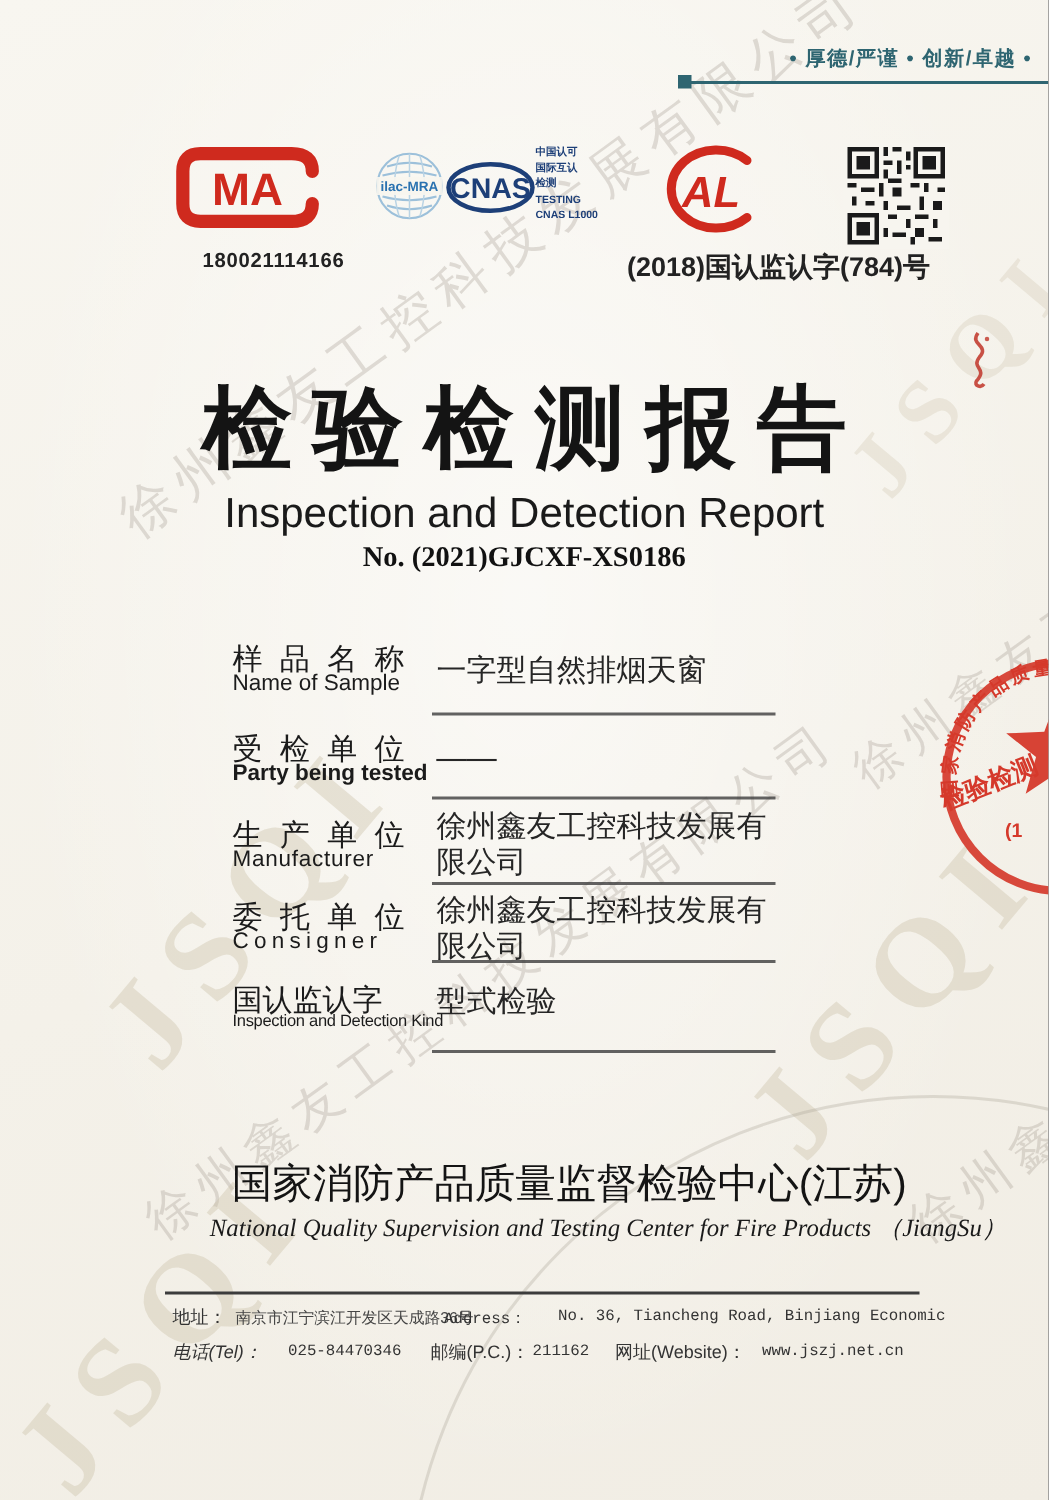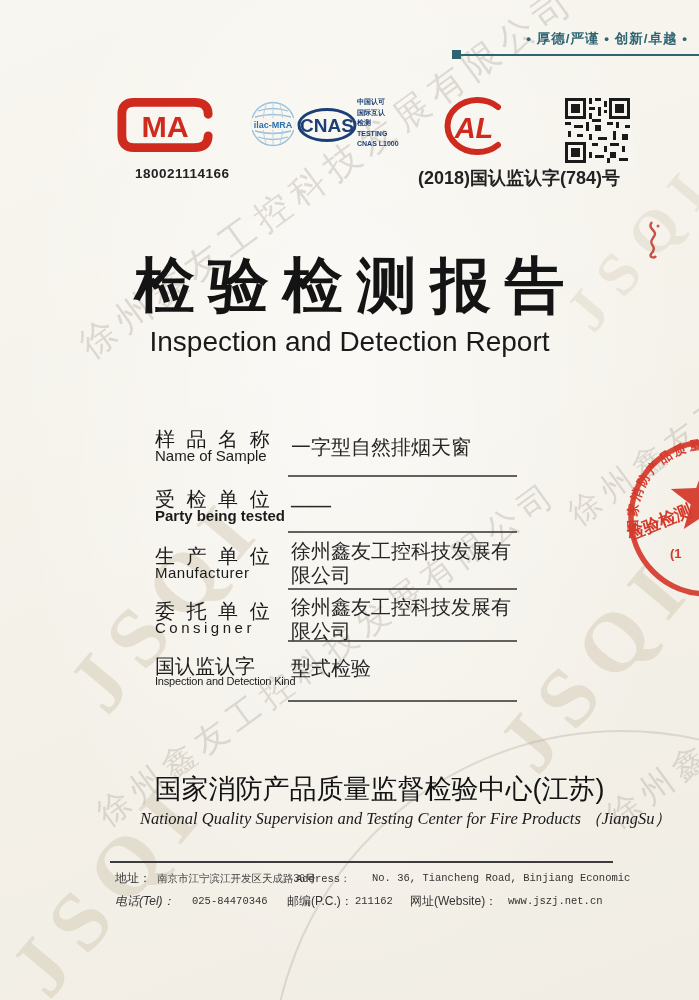--- a/index.html
+++ b/index.html
@@ -156,20 +156,21 @@
         <rect x="27" y="57" width="3" height="6"></rect>
         <rect x="33" y="60" width="9" height="3"></rect>
       <rect x="48" y="57" width="6" height="6"></rect>
         <rect x="57" y="63" width="9" height="3"></rect>
         <rect x="45" y="63" width="3" height="5"></rect>
     </g>
   </svg>
 
   <div class="abs title-cn">检验检测报告</div>
   <div class="abs title-en">Inspection and Detection Report</div>
+  <div class="abs report-no">No. (2021)GJCXF-XS0186</div>
 
   <div>
     <div class="f-label" style="top:426px;">样 品 名 称</div>
     <div class="f-en" style="top:447px;">Name of Sample</div>
     <div class="f-val" style="top:436px;">一字型自然排烟天窗</div>
     <div class="f-line" style="top:475px;"></div>
   </div>
 
   <div>
     <div class="f-label" style="top:486px;">受 检 单 位</div>

